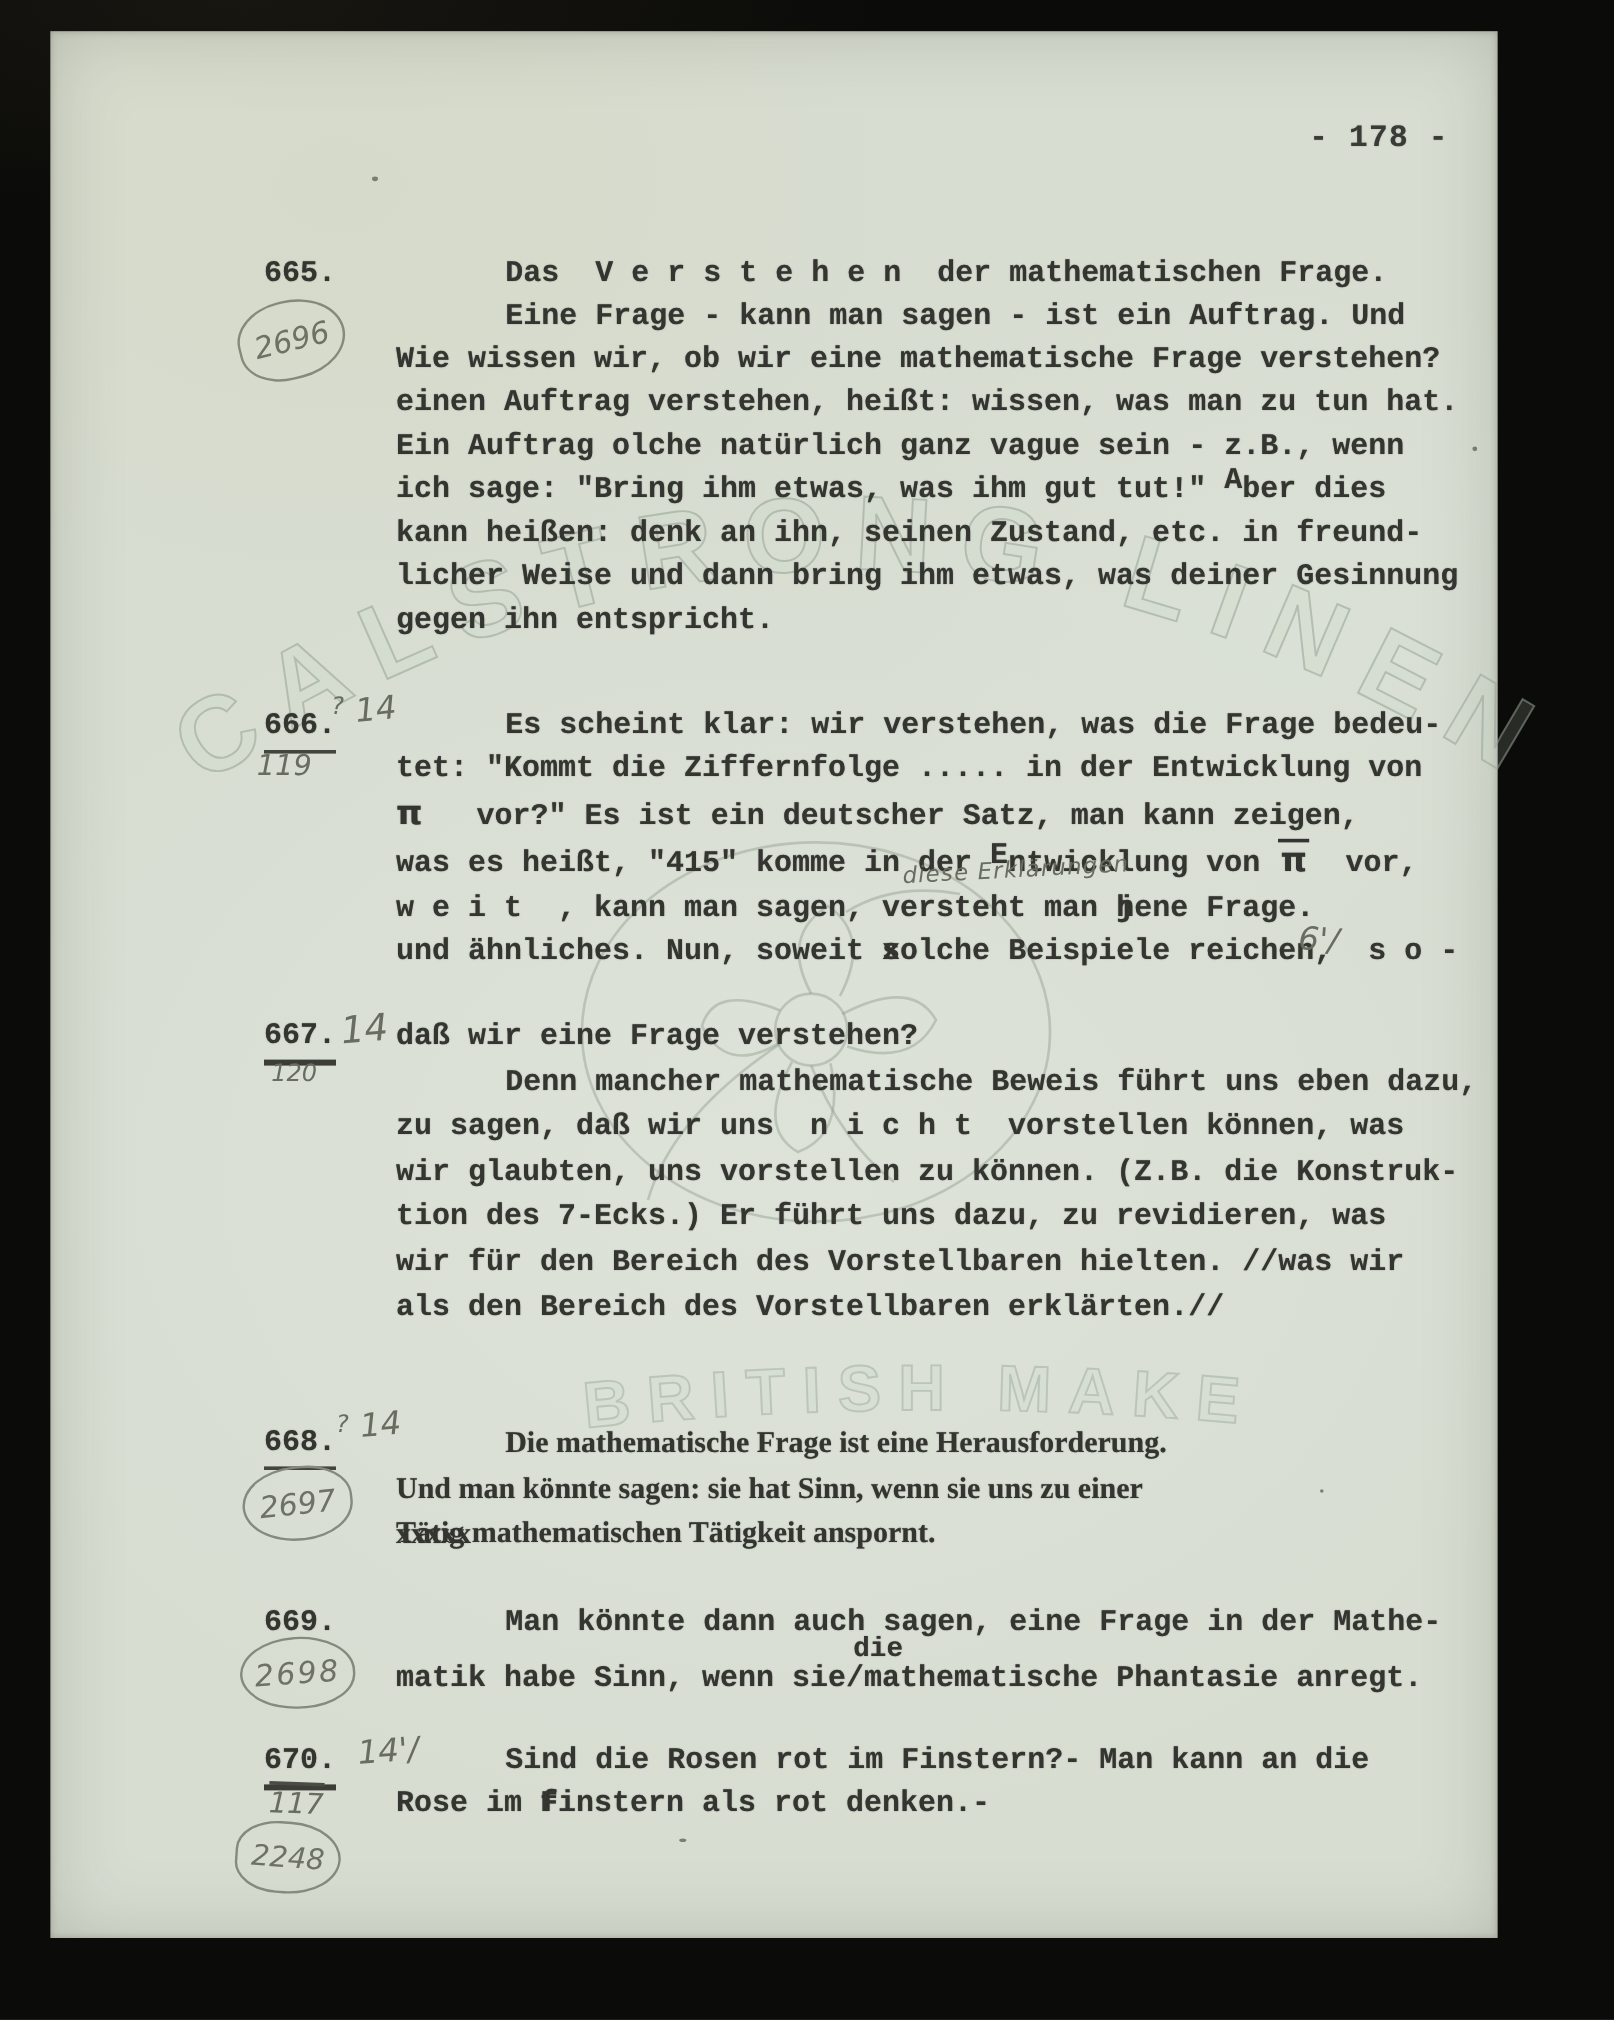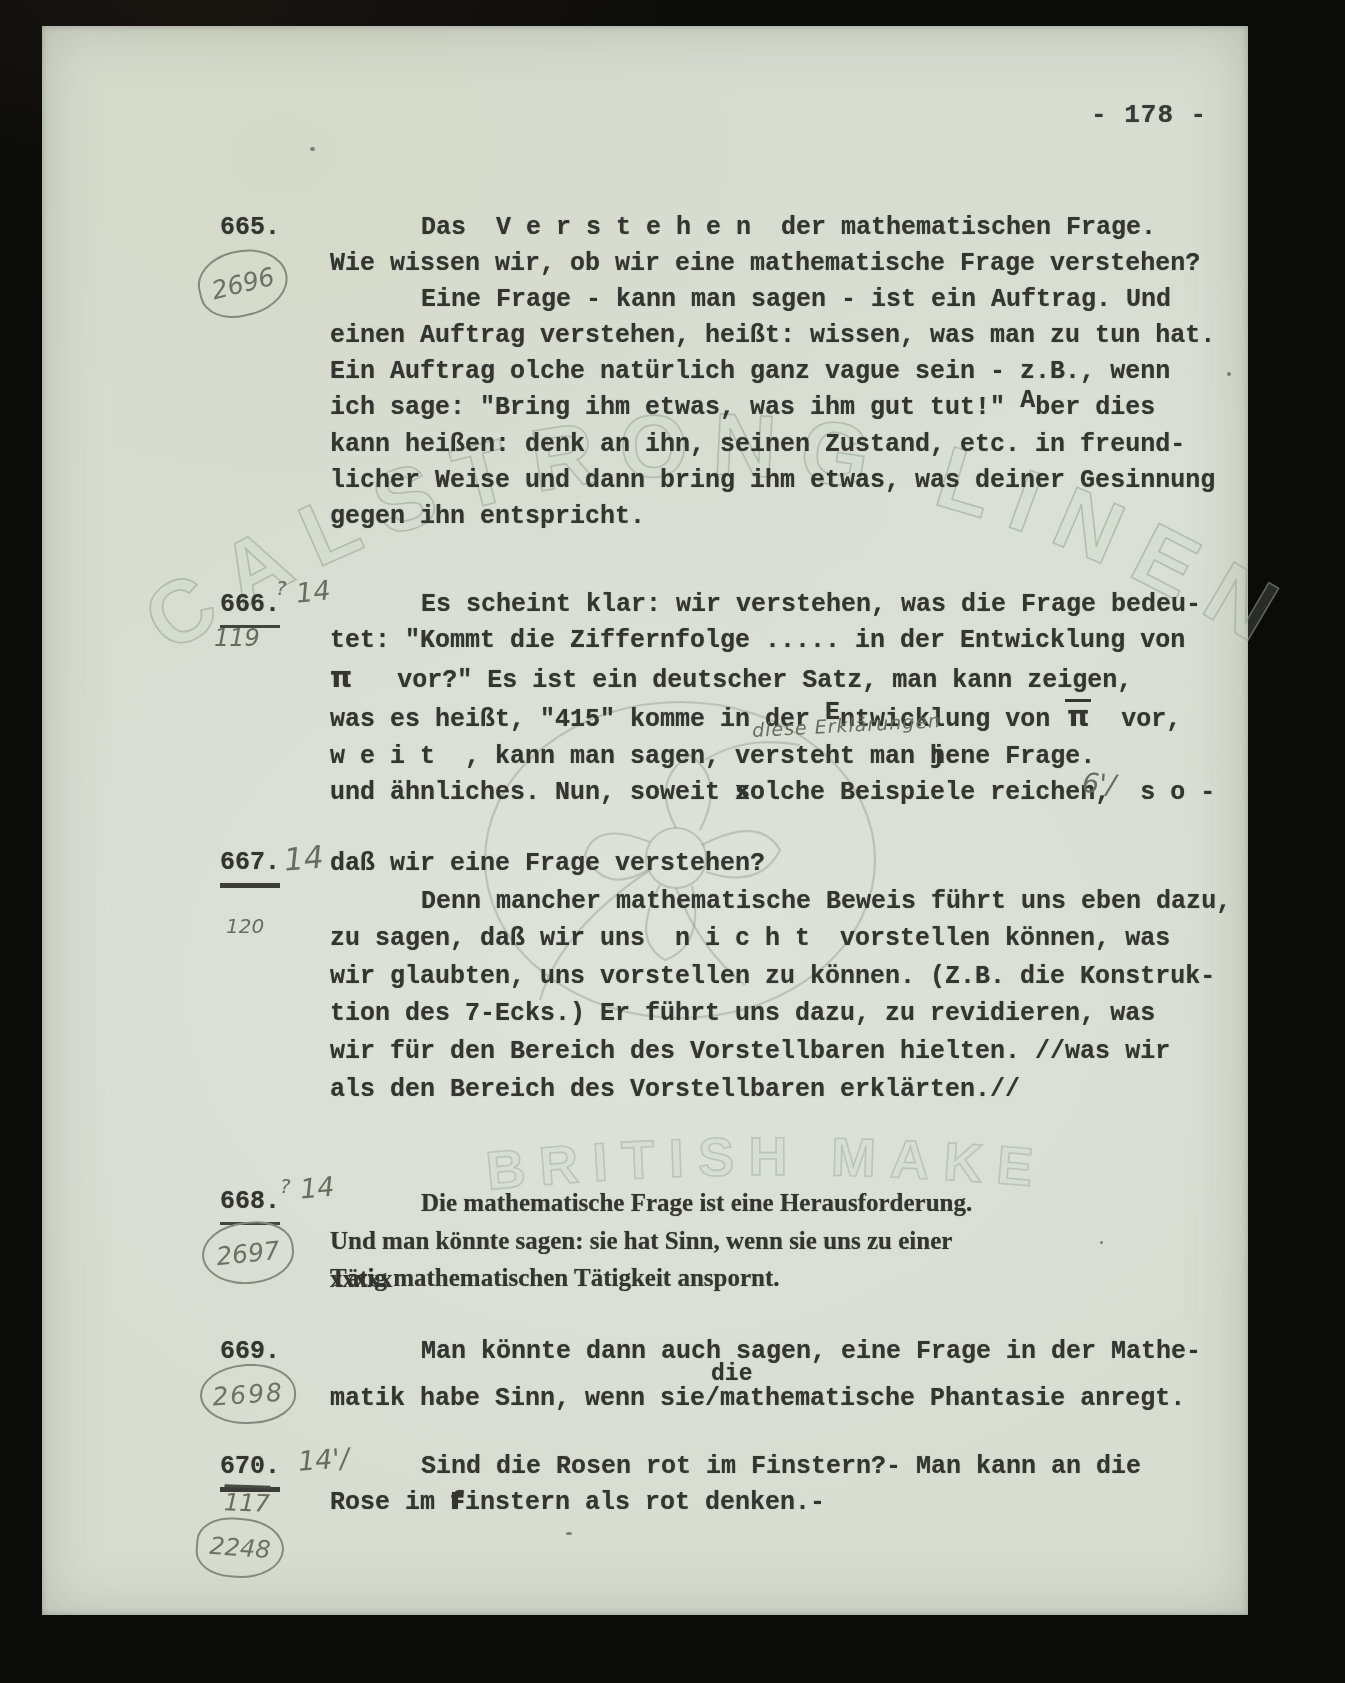--- a/index.html
+++ b/index.html
@@ -107,22 +107,22 @@
       <path d="M 705 760 Q 745 735 800 745"></path>
     </g>
   </svg>
 
   <div class="pagenum">- 178 -</div>
 
   <div class="sec s665" style="top:210px">
     <div class="num">665.</div>
     <div class="body">
       <div class="tl ind">Das  V e r s t e h e n  der mathematischen Frage.</div>
+      <div class="tl ind">Eine Frage - kann man sagen - ist ein Auftrag. Und</div>
       <div class="tl">Wie wissen wir, ob wir eine mathematische Frage verstehen?</div>
-      <div class="tl ind">Eine Frage - kann man sagen - ist ein Auftrag. Und</div>
       <div class="tl">einen Auftrag verstehen, heißt: wissen, was man zu tun hat.</div>
       <div class="tl">Ein Auftrag olche natürlich ganz vague sein - z.B., wenn</div>
       <div class="tl"><span>ich sage: "Bring ihm etwas, was ihm gut tut!" </span><span class="raised">A</span><span>ber dies</span></div>
       <div class="tl">kann heißen: denk an ihn, seinen Zustand, etc. in freund-</div>
       <div class="tl">licher Weise und dann bring ihm etwas, was deiner Gesinnung</div>
       <div class="tl">gegen ihn entspricht.</div>
     </div>
   </div>
   <div class="circled c2696">
       <span>2696</span>
@@ -151,21 +151,21 @@
       <div class="tl">daß wir eine Frage verstehen?</div>
       <div class="tl ind">Denn mancher mathematische Beweis führt uns eben dazu,</div>
       <div class="tl">zu sagen, daß wir uns  n i c h t  vorstellen können, was</div>
       <div class="tl">wir glaubten, uns vorstellen zu können. (Z.B. die Konstruk-</div>
       <div class="tl">tion des 7-Ecks.) Er führt uns dazu, zu revidieren, was</div>
       <div class="tl">wir für den Bereich des Vorstellbaren hielten. //was wir</div>
       <div class="tl">als den Bereich des Vorstellbaren erklärten.//</div>
     </div>
   </div>
   <div class="hand" style="left:284px;top:840px;font-size:31px;transform:rotate(-5deg);">14</div>
-  <div class="hand" style="left:226px;top:882px;font-size:20px;margin-top:32px;">120</div>
+  <div class="hand" style="left:226px;top:882px;font-size:20px;">120</div>
 
   <div class="sec s668" style="top:1184px">
     <div class="num u2">668.</div>
     <div class="body">
       <div class="tl ind">Die mathematische Frage ist eine Herausforderung.</div>
       <div class="tl">Und man könnte sagen: sie hat Sinn, wenn sie uns zu einer</div>
       <div class="tl"><span class="xword"><span>Tätig</span><span class="xover">xxxxx</span></span><span> mathematischen Tätigkeit anspornt.</span></div>
     </div>
   </div>
   <div class="hand" style="left:280px;top:1174px;font-size:20px;">?</div>

